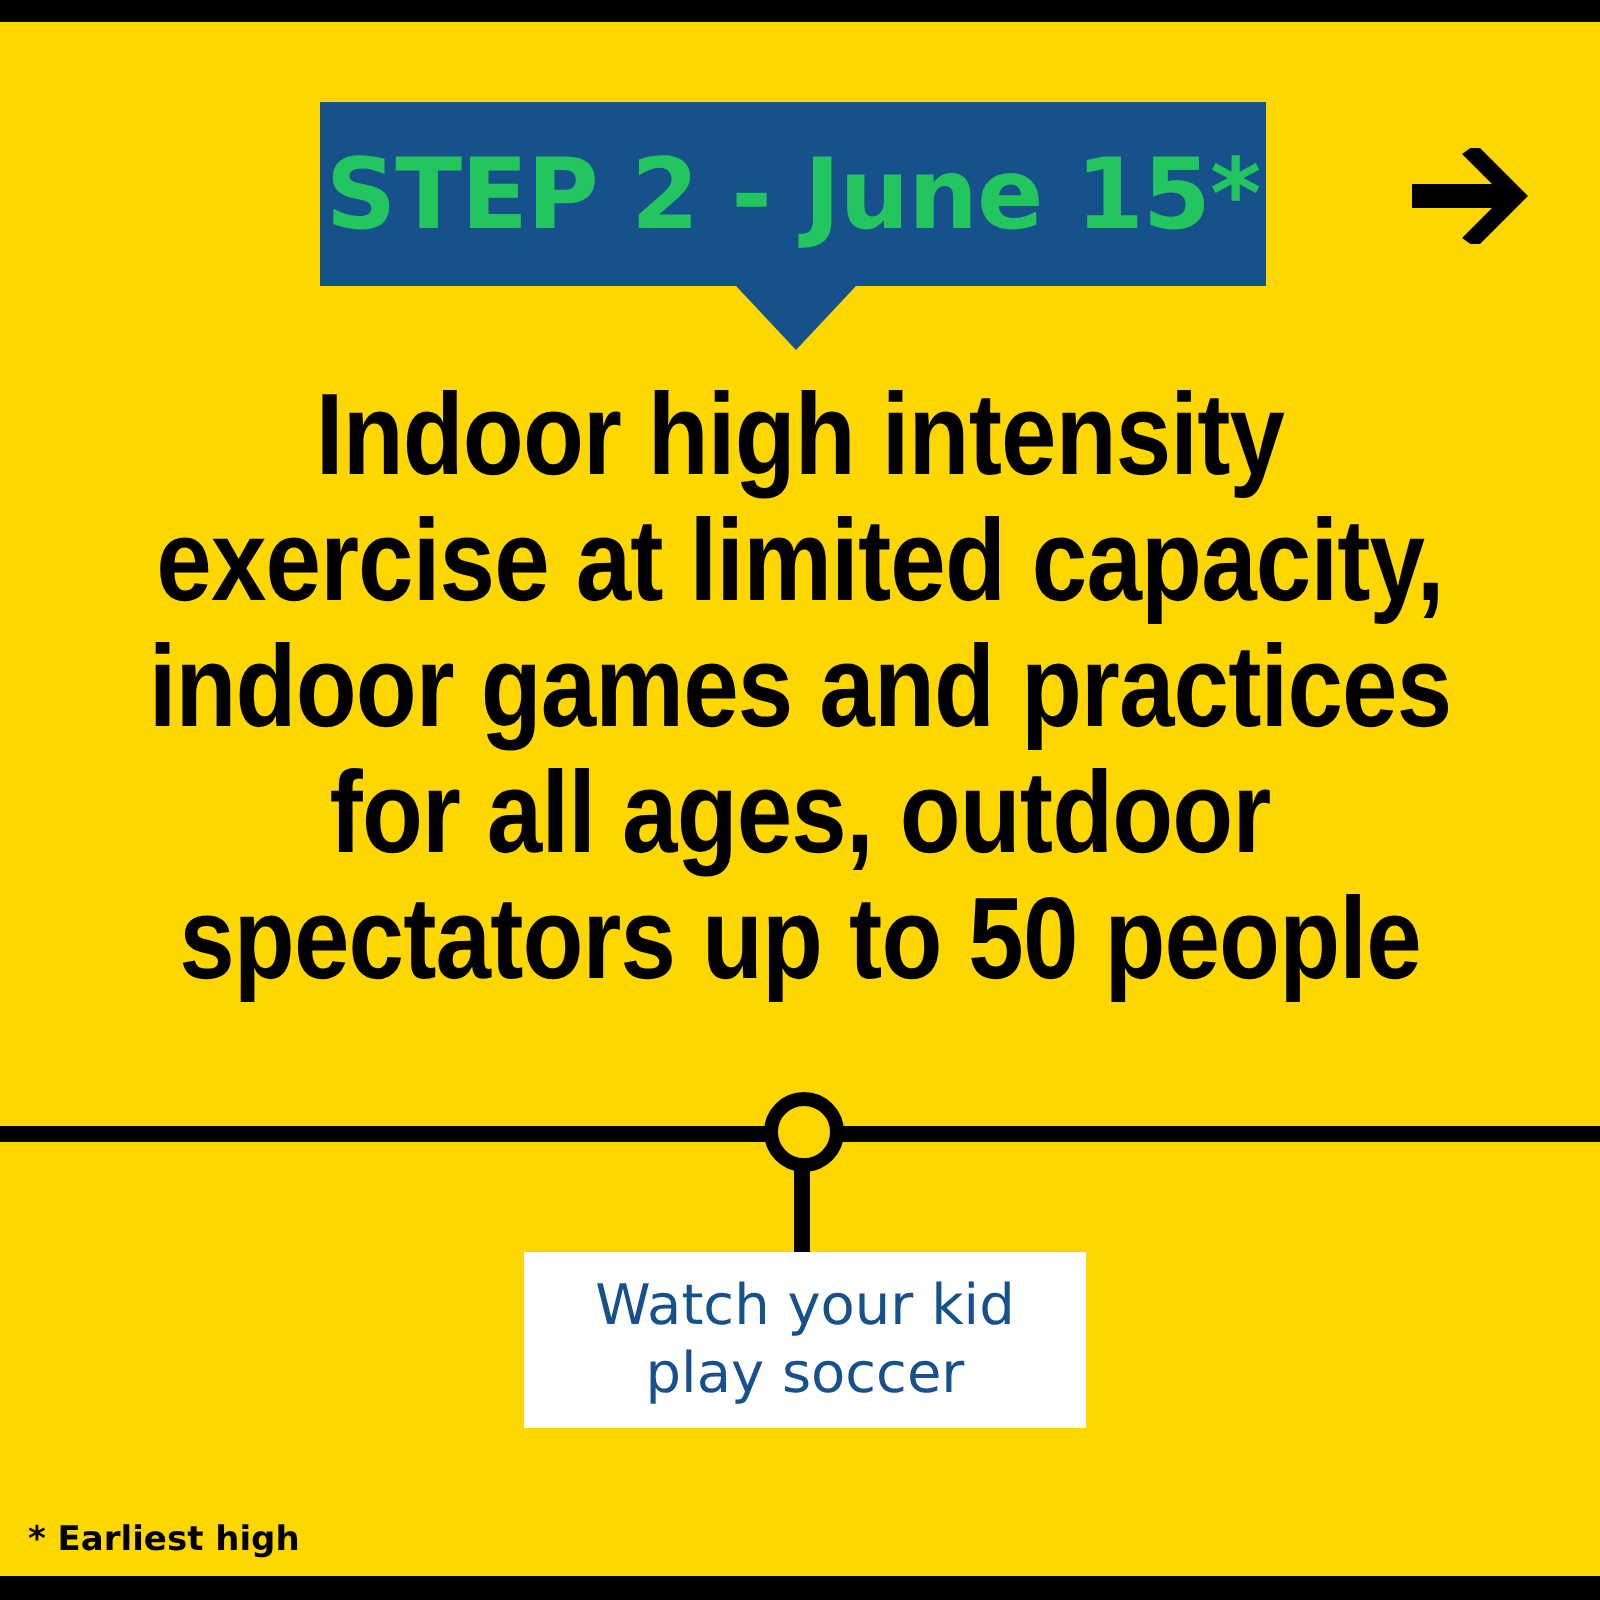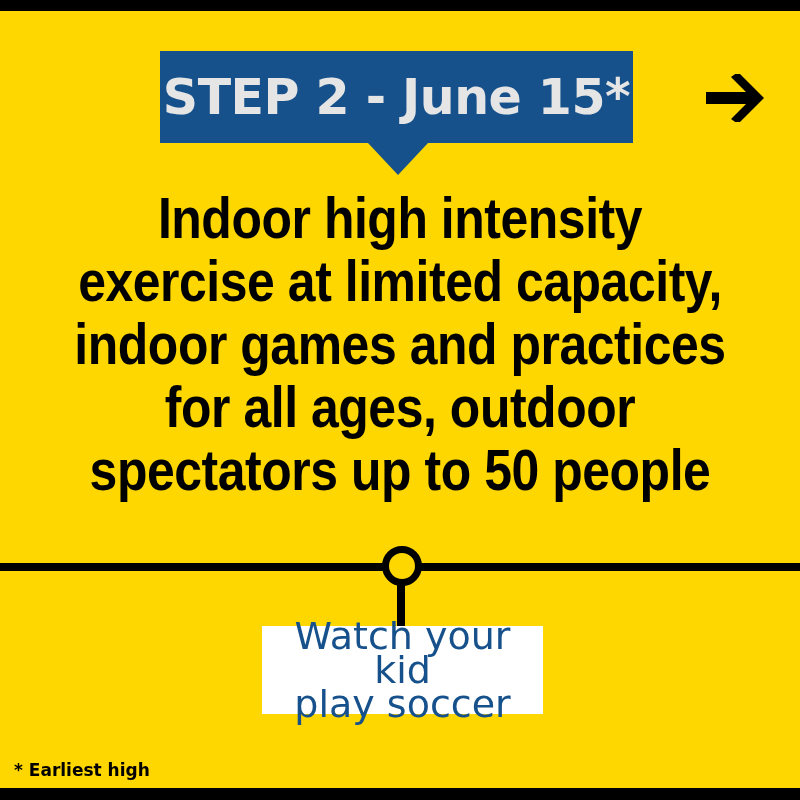--- a/index.html
+++ b/index.html
@@ -36,21 +36,21 @@
     left: 160px;
     top: 51px;
     width: 473px;
     height: 92px;
     background: #16518C;
     display: flex;
     align-items: center;
     justify-content: center;
   }
   .step-banner-label {
-    color: #e5e5e5;
+    color: #22c55e;
     font-size: 49px;
     font-weight: bold;
     letter-spacing: -0.5px;
     line-height: 1;
     white-space: nowrap;
     font-family: "DejaVu Sans", sans-serif;
   }
   .step-banner-tail {
     position: absolute;
     left: 368px;
@@ -124,21 +124,21 @@
     top: 626px;
     width: 281px;
     height: 88px;
     background: #FFFFFF;
     display: flex;
     align-items: center;
     justify-content: center;
   }
   .callout-text {
     color: #16518C;
-    font-size: 38px;
+    font-size: 28px;
     line-height: 34px;
     text-align: center;
     font-family: "DejaVu Sans", sans-serif;
     white-space: pre-line;
   }
 
   
   .footnote {
     position: absolute;
     left: 14px;

